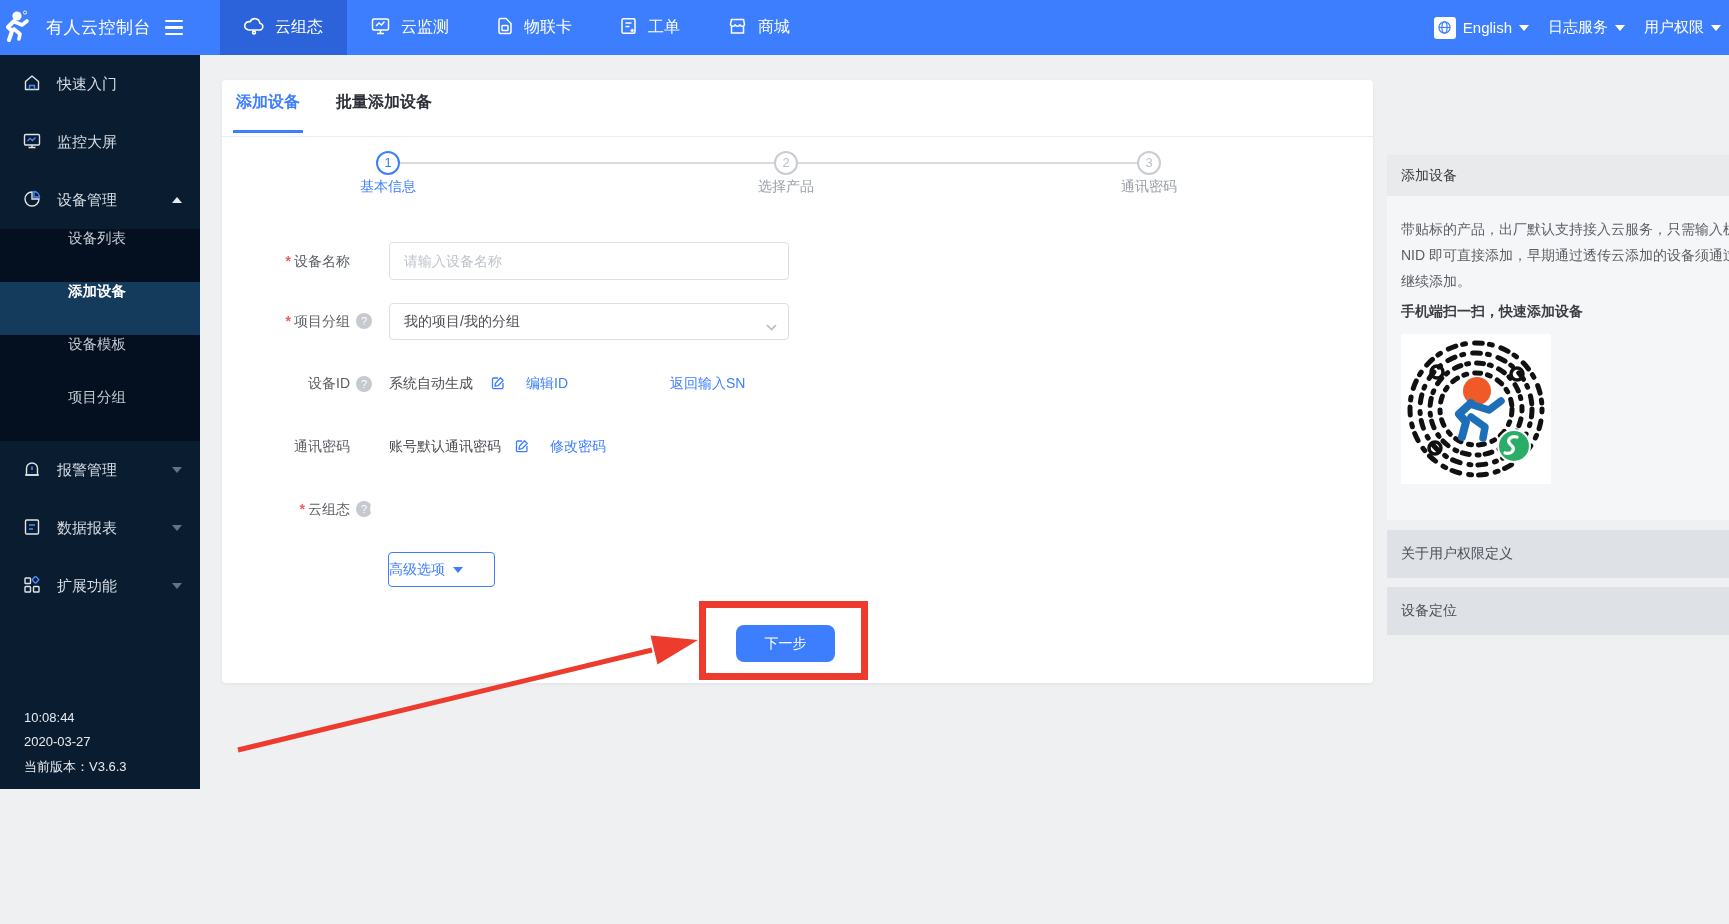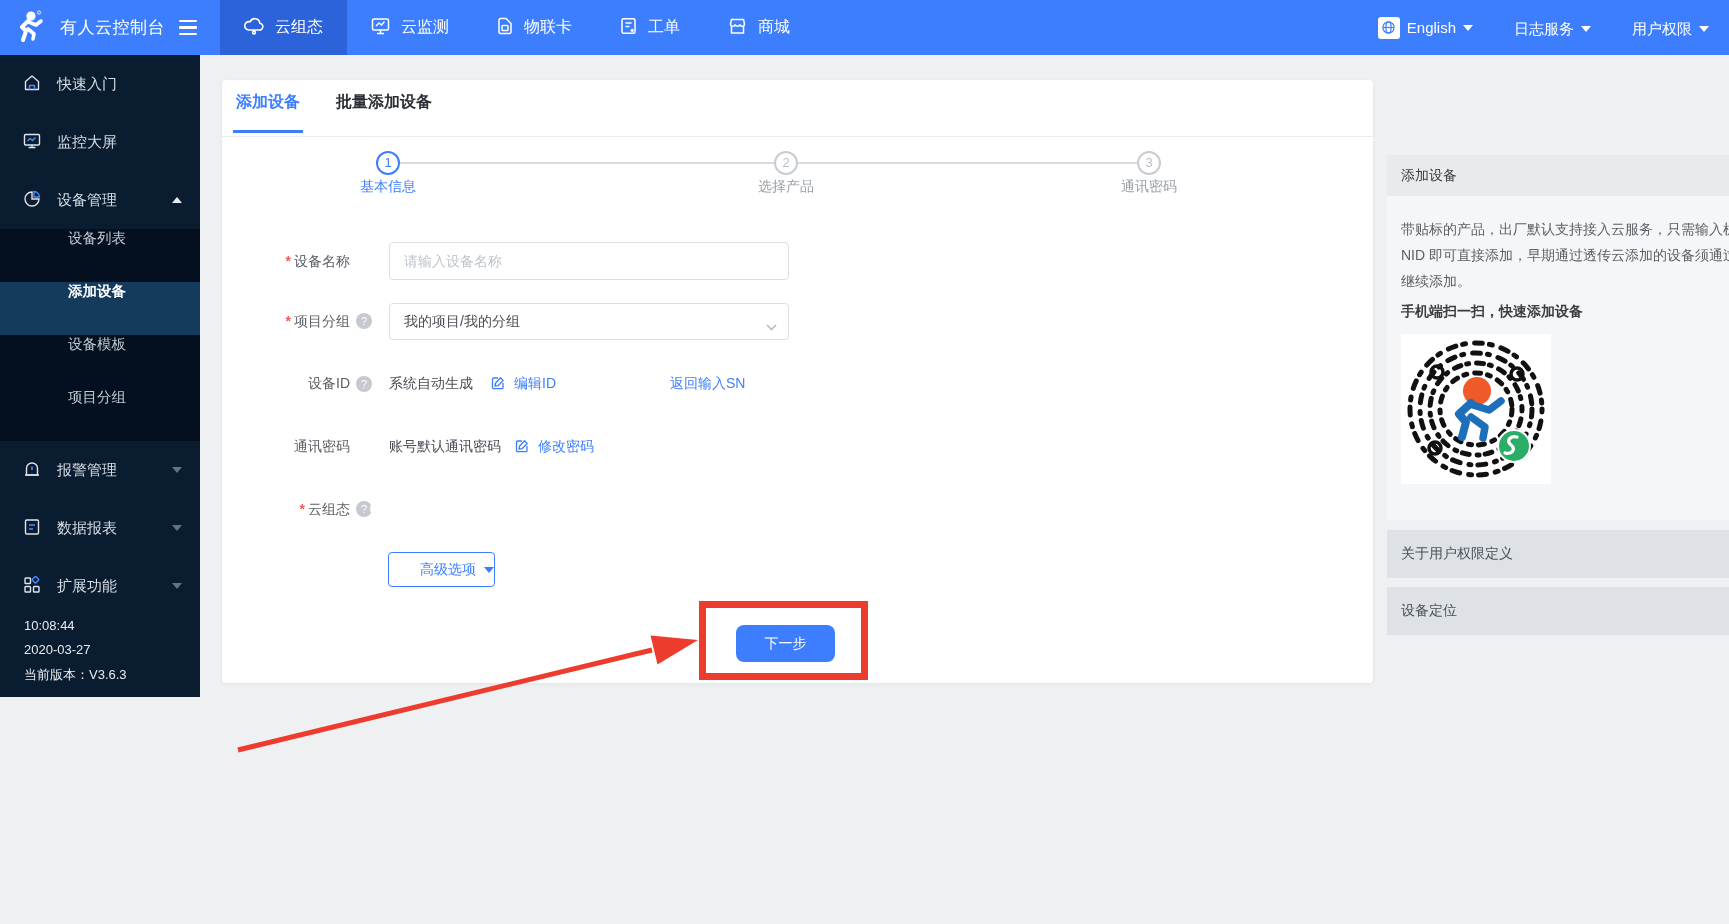--- a/index.html
+++ b/index.html
@@ -1,34 +1,34 @@
 <!DOCTYPE html>
 <html><head>
 <meta charset="utf-8">
 <style>
   * { margin:0; padding:0; box-sizing:border-box; }
   body { font-family:"Liberation Sans","DejaVu Sans",sans-serif; }
   .screen { position:relative; width:1729px; height:924px; overflow:hidden; background:#eef0f2; }
 
   
   .topnav { position:absolute; left:0; top:0; width:1729px; height:55px; background:#3d7eff; display:flex; align-items:center; color:#fff; z-index:5; }
-  .brand { display:flex; align-items:center; width:200px; padding-left:14px; flex:none; }
+  .brand { display:flex; align-items:center; width:200px; flex:none; }
   .brand-title { font-size:17px; margin-left:16px; letter-spacing:.5px; }
   .burger { margin-left:14px; width:18px; display:flex; flex-direction:column; gap:4px; cursor:pointer; }
   .burger i { display:block; height:2.5px; background:#fff; border-radius:1px; }
   .nav-items { display:flex; align-items:stretch; height:55px; margin-left:20px; }
   .nav-item { display:flex; align-items:center; gap:11px; padding:0 24px; font-size:16px; cursor:pointer; }
   .nav-item.active { background:#2c63da; }
-  .nav-right { margin-left:auto; display:flex; align-items:flex-end; gap:41px; padding-right:20px; font-size:15px; }
+  .nav-right { margin-left:auto; display:flex; align-items:center; gap:19px; padding-right:8px; font-size:15px; }
   .nav-drop { display:flex; align-items:center; gap:7px; cursor:pointer; }
   .caret-down-w { width:0; height:0; border-left:5px solid transparent; border-right:5px solid transparent; border-top:6px solid #fff; }
   .globe-box { width:22px; height:22px; background:#fff; border-radius:3px; display:flex; align-items:center; justify-content:center; }
 
   
-  .sidebar { position:absolute; left:0; top:55px; width:200px; height:642px; background:#0a1c30; color:#d6dde4; }
+  .sidebar { position:absolute; left:0; top:55px; width:200px; height:734px; background:#0a1c30; color:#d6dde4; }
   .side-item { height:58px; display:flex; align-items:center; gap:16px; padding:0 18px 0 23px; font-size:15px; cursor:pointer; }
   .side-caret { margin-left:auto; width:0; height:0; }
   .cexp { border-left:5px solid transparent; border-right:5px solid transparent; border-bottom:6px solid #e6ebf1; }
   .ccol { border-left:5px solid transparent; border-right:5px solid transparent; border-top:6px solid #66727f; }
   .submenu { background:#04101f; }
   .sub-item { height:53px; display:flex; align-items:flex-start; padding-left:68px; font-size:14.5px; color:#c3cad2; cursor:pointer; }
   .sub-item.active { background:#143a5c; color:#fff; font-weight:bold; }
   .side-footer { position:absolute; left:24px; bottom:10px; font-size:13px; color:#e8ebee; line-height:24.5px; }
 
   
@@ -51,24 +51,24 @@
   .frow { position:absolute; left:0; width:100%; font-size:14px; color:#5c6066; }
   .lbl { position:absolute; left:0; width:128px; text-align:right; color:#5c6066; }
   .req { color:#f25c5c; margin-right:3px; }
   .help { position:absolute; left:134px; top:1px; width:16px; height:16px; border-radius:50%; background:#c6c9d0; color:#fff; font-size:11px; text-align:center; line-height:16px; cursor:pointer; }
   .fld { position:absolute; left:167px; top:0; }
   .inp { width:400px; height:38px; border:1px solid #dcdfe6; border-radius:4px; padding:0 14px; font-size:14px; color:#333; font-family:inherit; }
   .inp::placeholder { color:#bfc4cc; }
   .sel { position:relative; width:400px; height:37px; border:1px solid #dcdfe6; border-radius:4px; padding:0 30px 0 14px; display:flex; align-items:center; font-size:14px; color:#4a4e55; cursor:pointer; background:#fff; }
   .sel-chev { position:absolute; right:11px; top:14px; }
   .plain { color:#4a4e55; }
-  .blink { color:#3d7eff; cursor:pointer; display:inline-flex; align-items:center; gap:9px; text-decoration:none; }
+  .blink { color:#3d7eff; cursor:pointer; display:inline-flex; align-items:center; gap:21px; text-decoration:none; }
   .toggle { position:relative; width:42px; height:21px; border-radius:11px; background:#8cc0f7; cursor:pointer; }
   .toggle .knob { position:absolute; right:2px; top:2px; width:17px; height:17px; border-radius:50%; background:#fff; }
-  .btn-adv { position:absolute; left:166px; top:472px; width:107px; height:35px; border:1px solid #3d7eff; border-radius:4px; background:#fff; color:#3d7eff; font-size:14px; display:flex; align-items:center; justify-content:flex-end; gap:8px; cursor:pointer; font-family:inherit; }
+  .btn-adv { position:absolute; left:166px; top:472px; width:107px; height:35px; border:1px solid #3d7eff; border-radius:4px; background:#fff; color:#3d7eff; font-size:14px; display:flex; align-items:center; justify-content:flex-start; gap:8px; cursor:pointer; font-family:inherit; }
   .caret-down-b { width:0; height:0; border-left:5px solid transparent; border-right:5px solid transparent; border-top:6px solid #3d7eff; }
   .btn-next { position:absolute; left:514px; top:545px; width:99px; height:37px; background:#3d7eff; border:none; border-radius:8px; color:#fff; font-size:14px; cursor:pointer; font-family:inherit; }
 
   
   .helppanel { position:absolute; left:1187px; top:100px; width:420px; }
   .hp1 { height:365px; background:#f5f6f8; overflow:hidden; }
   .hp-head { height:41px; background:#e9eaec; display:flex; align-items:center; padding:0 14px; font-size:14px; color:#3a3d42; }
   .hp-body { padding:20px 14px 0; }
   .hp-line { font-size:14px; color:#5c6066; line-height:26px; white-space:nowrap; }
   .hp-bold { margin-top:9px; font-size:14px; font-weight:bold; color:#3a3d42; white-space:nowrap; }

